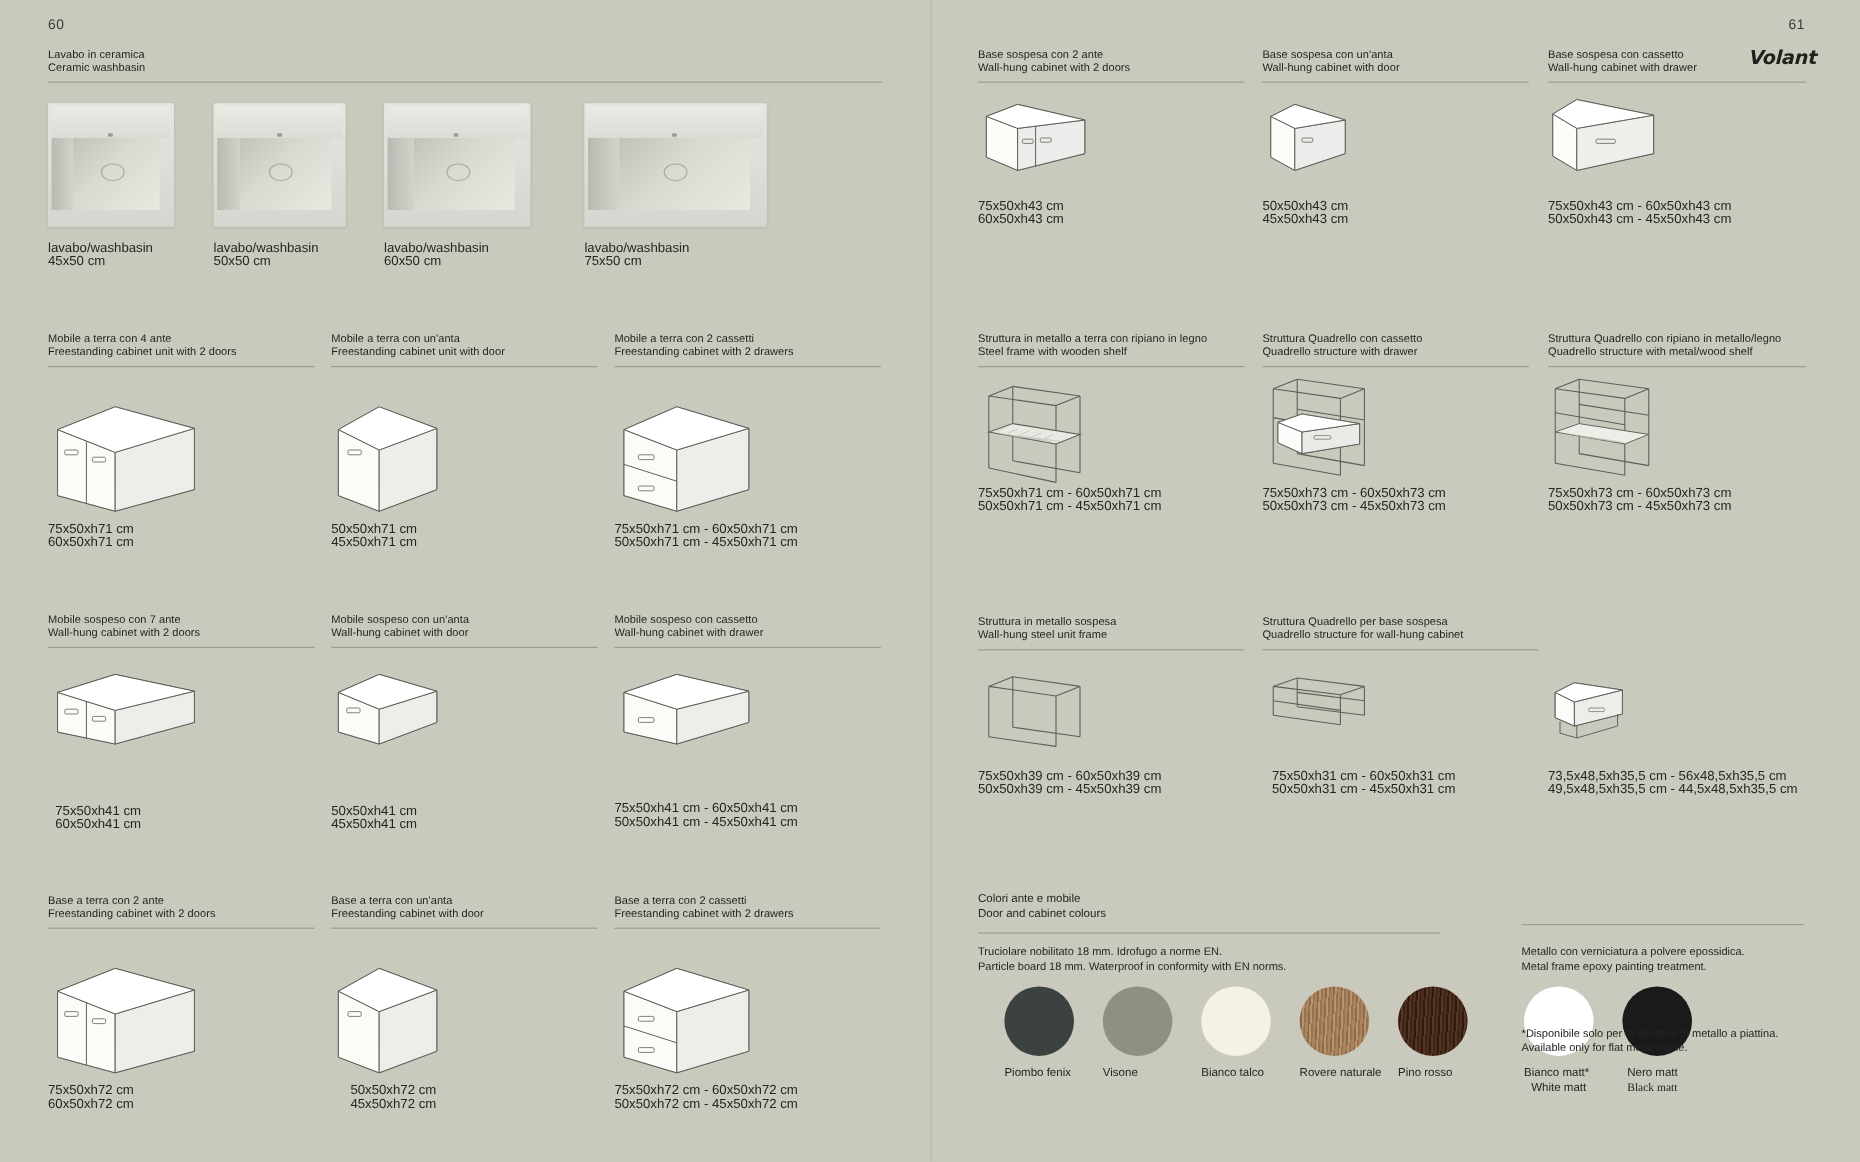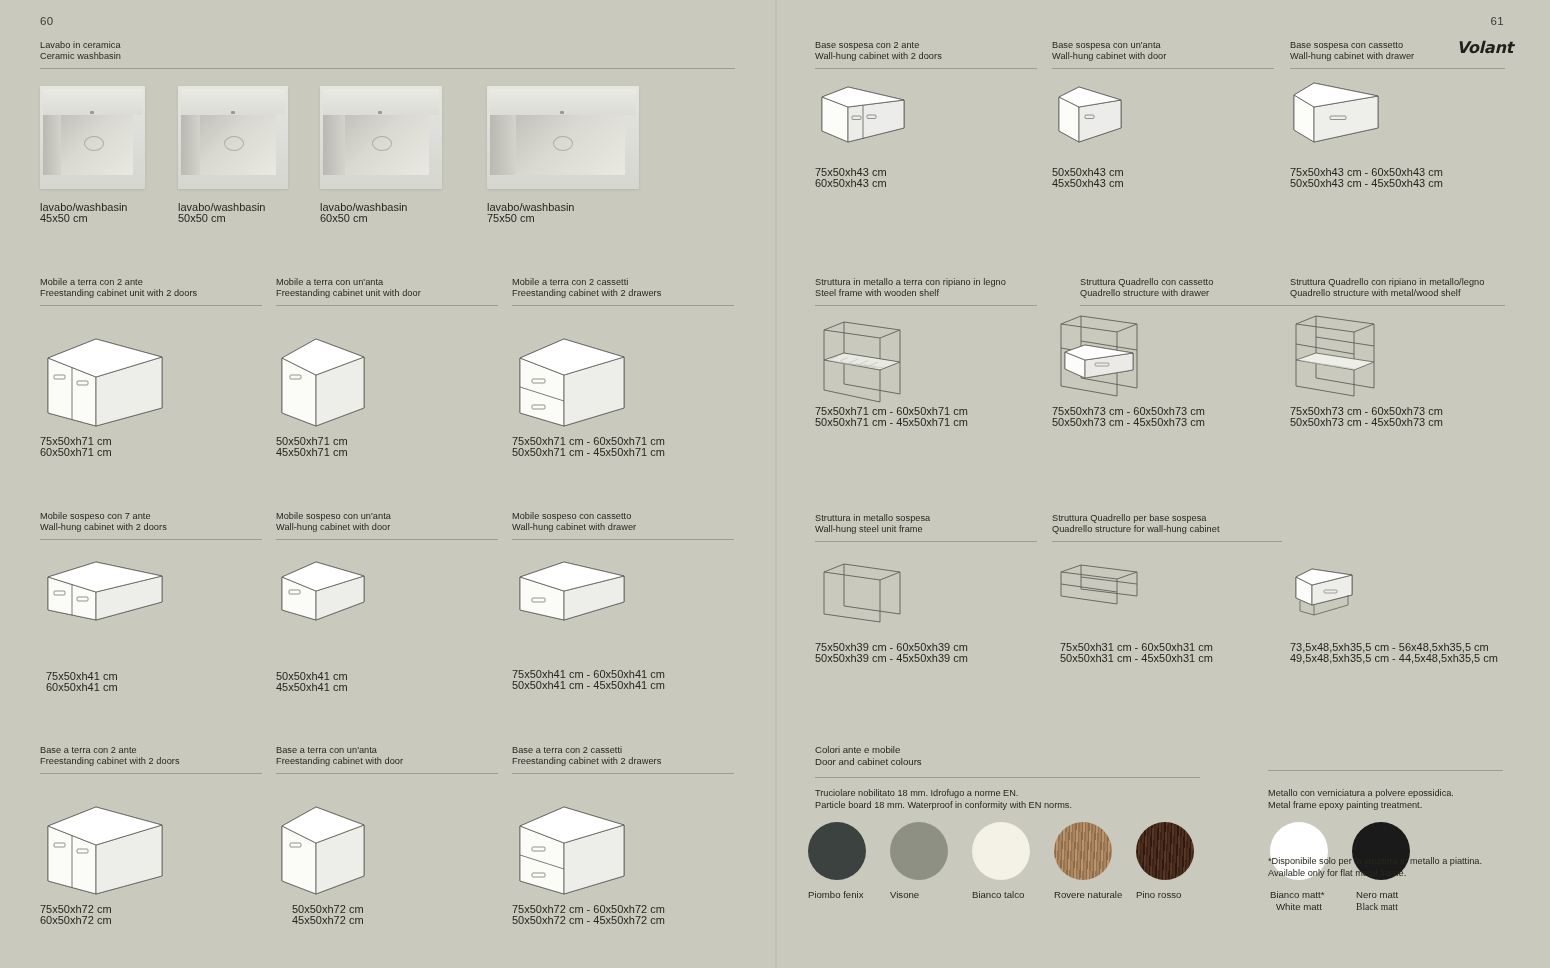--- a/index.html
+++ b/index.html
@@ -136,21 +136,21 @@
       <div class="drain" style="left:66px;top:50px;width:18px;height:13px;"></div>
       <div class="hole" style="left:73px;top:25px;"></div>
     </div>
   </div>
   <div class="item" style="left:487px;top:202px;">
     <div class="dims">lavabo/washbasin</div>
     <div class="dims">75x50 cm</div>
   </div>
 
   <div class="item" style="left:40px;top:277px;width:222px;">
-    <div class="cap">Mobile a terra con 2 ante</div>
+    <div class="cap">Mobile a terra con 4 ante</div>
     <div class="cap">Freestanding cabinet unit with 2 doors</div>
     <div class="rule"></div>
   </div>
   <div class="art" style="position:absolute;left:40px;top:325px;">
     <svg width="130" height="105" viewBox="0 0 130 105">
       <g fill="#fdfdfb" stroke="#5c5c56" stroke-width="0.8">
         <path d="M8 33 L56 14 L122 32 L122 83 L56 101 L8 88 Z" fill="#f4f4f0"></path>
         <path d="M8 33 L56 52 L56 101 L8 88 Z" fill="#fbfbf8"></path>
         <path d="M56 52 L122 32 L122 83 L56 101 Z" fill="#ededea"></path>
         <path d="M8 33 L56 14 L122 32 L56 52 Z" fill="#ffffff"></path>
@@ -448,21 +448,21 @@
         <path d="M14 51 L34 55 M22 52 L42 56 M30 53 L50 57 M38 54 L58 58 M46 55 L66 58"></path>
         <path d="M12 49.5 L20 46 M22 51 L30 47.5 M32 52.5 L40 49 M42 54 L50 50.5 M52 55.5 L60 52"></path>
       </g>
     </svg>
   </div>
   <div class="item" style="left:815px;top:406px;">
     <div class="dims">75x50xh71 cm - 60x50xh71 cm</div>
     <div class="dims">50x50xh71 cm  - 45x50xh71 cm</div>
   </div>
 
-  <div class="item" style="left:1080px;top:277px;width:222px;">
+  <div class="item" style="left:1052px;top:277px;width:222px;">
     <div class="cap">Struttura Quadrello con cassetto</div>
     <div class="cap">Quadrello structure with drawer</div>
     <div class="rule"></div>
   </div>
   <div class="art" style="position:absolute;left:1055px;top:308px;">
     <svg width="96" height="100" viewBox="0 0 96 100">
       <g stroke="#5f5f58" stroke-width="0.9" fill="none">
         <path d="M6 16 L6 78 M26 8 L26 70 M62 24 L62 88 M82 16 L82 80"></path>
         <path d="M6 16 L26 8 M62 24 L82 16"></path>
         <path d="M6 78 L62 88 M26 70 L82 80"></path>
@@ -575,21 +575,21 @@
     <div class="sect">Colori ante e mobile</div>
     <div class="sect">Door and cabinet colours</div>
     <div class="rule" style="margin-top:9px;"></div>
   </div>
 
   <div class="item" style="left:815px;top:788px;">
     <div class="note">Truciolare nobilitato 18 mm. Idrofugo a norme EN.</div>
     <div class="note">Particle board 18 mm. Waterproof in conformity with EN norms.</div>
   </div>
 
-  <div class="swatchrow" style="left:808px;top:822px;width:420px;height:100px;">
+  <div class="swatchrow" style="left:837px;top:822px;width:420px;height:100px;">
     <div class="sw" style="left:0px;top:0px;">
       <div class="dot" style="background:#3b423f;"></div>
       <div class="lbl">Piombo fenix</div>
     </div>
     <div class="sw" style="left:82px;top:0px;">
       <div class="dot" style="background:#8e9084;"></div>
       <div class="lbl">Visone</div>
     </div>
     <div class="sw" style="left:164px;top:0px;">
       <div class="dot" style="background:#f4f2e7;"></div>

